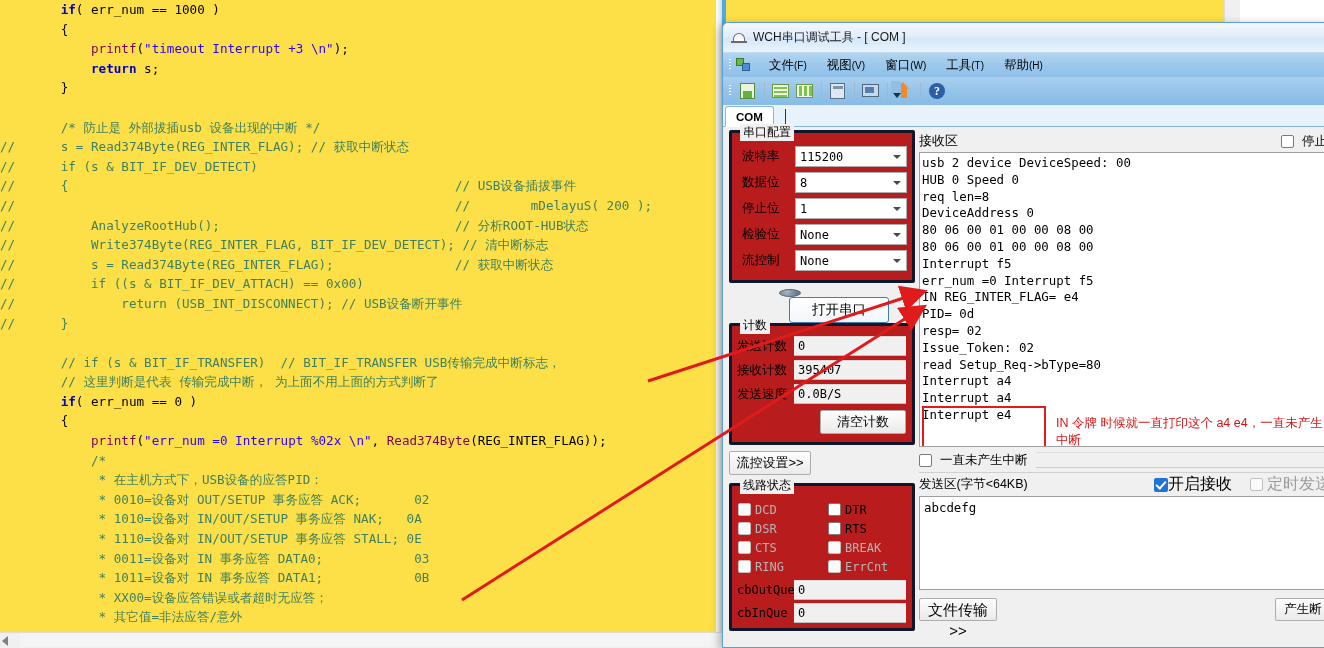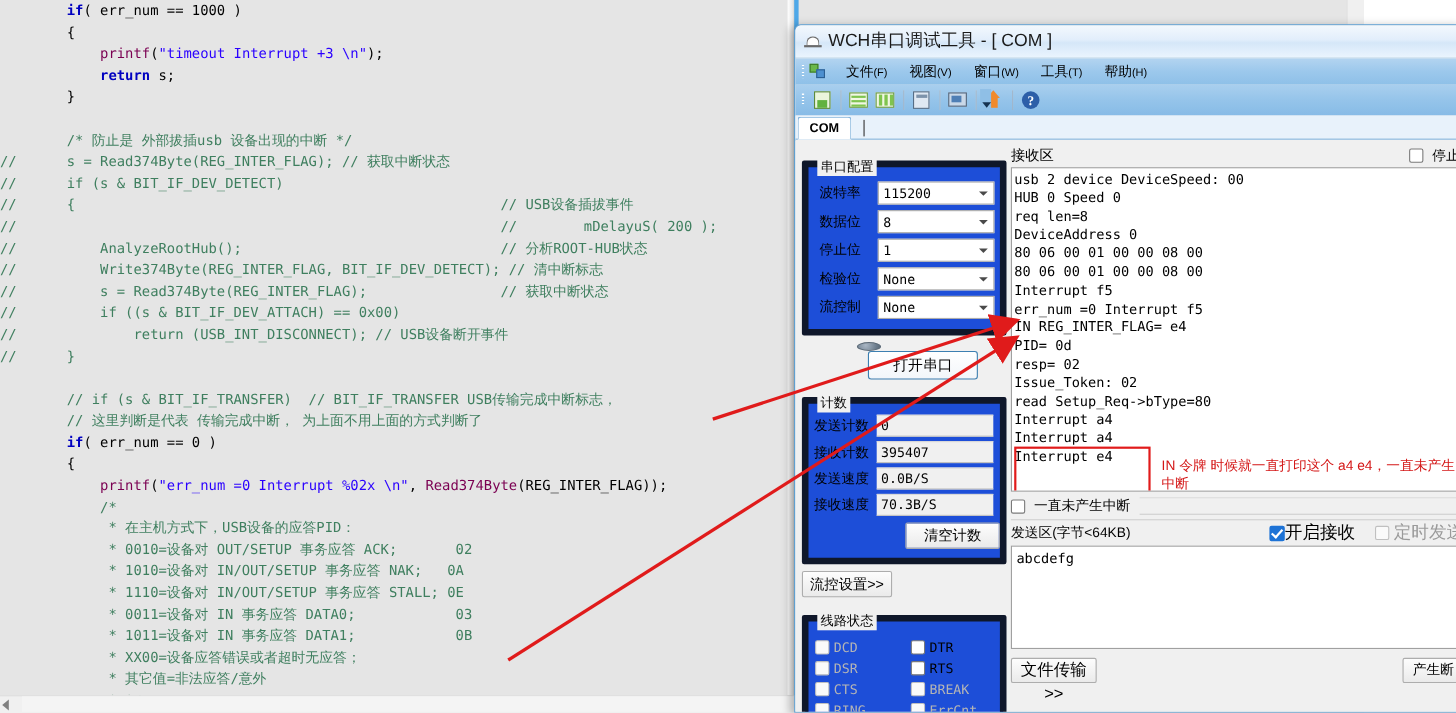--- a/index.html
+++ b/index.html
@@ -8,21 +8,21 @@
     width: 1324px; height: 648px;
     overflow: hidden;
     background: #ffffff;
     font-family: "Liberation Sans", sans-serif;
   }
   #root { position: relative; width: 1324px; height: 648px; overflow: hidden; }
 
   
   #editor {
     position: absolute; left: 0; top: 0; width: 1240px; height: 648px;
-    background: #e5e5e5;
+    background: #fde047;
   }
   #code {
     position: absolute; left: 0; top: 0;
     font-family: "DejaVu Sans Mono", "Liberation Mono", monospace;
     font-size: 12.6px;
     line-height: 19.6px;
     white-space: pre;
     color: #000000;
     padding: 0;
   }
@@ -84,21 +84,21 @@
   #app-icon .bell {
     position: absolute; left: 2px; top: 3px; width: 12px; height: 8px;
     border: 1.4px solid #6a6a6a; border-bottom: none;
     border-radius: 6px 6px 0 0; background: #fdfdfd;
   }
   #app-icon .base {
     position: absolute; left: 0px; top: 11px; width: 16px; height: 2px;
     background: #6a6a6a;
   }
   #title-text {
-    font-size: 16px; color: #1a1a1a;
+    font-size: 12px; color: #1a1a1a;
     font-family: "Liberation Sans", sans-serif;
   }
   #menubar {
     height: 24px;
     background: linear-gradient(to bottom, #b3d4f0 0%, #9cc8ec 50%, #8ec0e8 100%);
     display: flex; align-items: center; padding-left: 4px;
   }
   .grip { width: 7px; height: 16px; position: relative; margin-right: 2px; }
   .grip:after {
     content: ""; position: absolute; left: 2px; top: 2px;
@@ -163,22 +163,22 @@
   #client {
     position: absolute; left: 0; top: 105px; right: 0; bottom: 0;
     background: #f0f0f0;
     padding: 4px;
   }
 
   
   #left-col { position: absolute; left: 6px; top: 2px; width: 186px; bottom: 2px; }
 
   .groupbox {
-    border: 6px solid #0f172a; border-radius: 2px;
-    position: relative; margin-bottom: 6px; background: #1d4ed8; margin-top: 16px;
+    border: 3px solid #0f172a; border-radius: 2px;
+    position: relative; margin-bottom: 6px; background: #b91c1c;
   }
   .groupbox > .gtitle {
     position: absolute; left: 8px; top: -9px; background: #f0f0f0;
     padding: 0 3px; font-size: 12px; color: #000;
   }
   .cfg-row { display: flex; align-items: center; height: 25px; margin: 1px 0; }
   .cfg-label {
     width: 58px; font-size: 12.5px; color: #000; padding-left: 5px;
     font-family: "Liberation Sans", sans-serif;
   }
@@ -447,24 +447,20 @@
             <div class="cnt-label">发送计数</div>
             <div class="cnt-val">0</div>
           </div>
           <div class="cnt-row">
             <div class="cnt-label">接收计数</div>
             <div class="cnt-val">395407</div>
           </div>
           <div class="cnt-row">
             <div class="cnt-label">发送速度</div>
             <div class="cnt-val">0.0B/S</div>
-          </div>
-          <div class="cnt-row">
-            <div class="cnt-label">接收速度</div>
-            <div class="cnt-val">70.3B/S</div>
           </div>
           <div class="btn" id="btn-clearcnt">清空计数</div>
         </div>
 
         <div class="btn" id="btn-flowctl">流控设置&gt;&gt;</div>
 
         <div class="groupbox" style="padding:8px 0 4px 0;">
           <div class="gtitle">线路状态</div>
           <div class="lines-wrap">
             <div class="lines-col">

